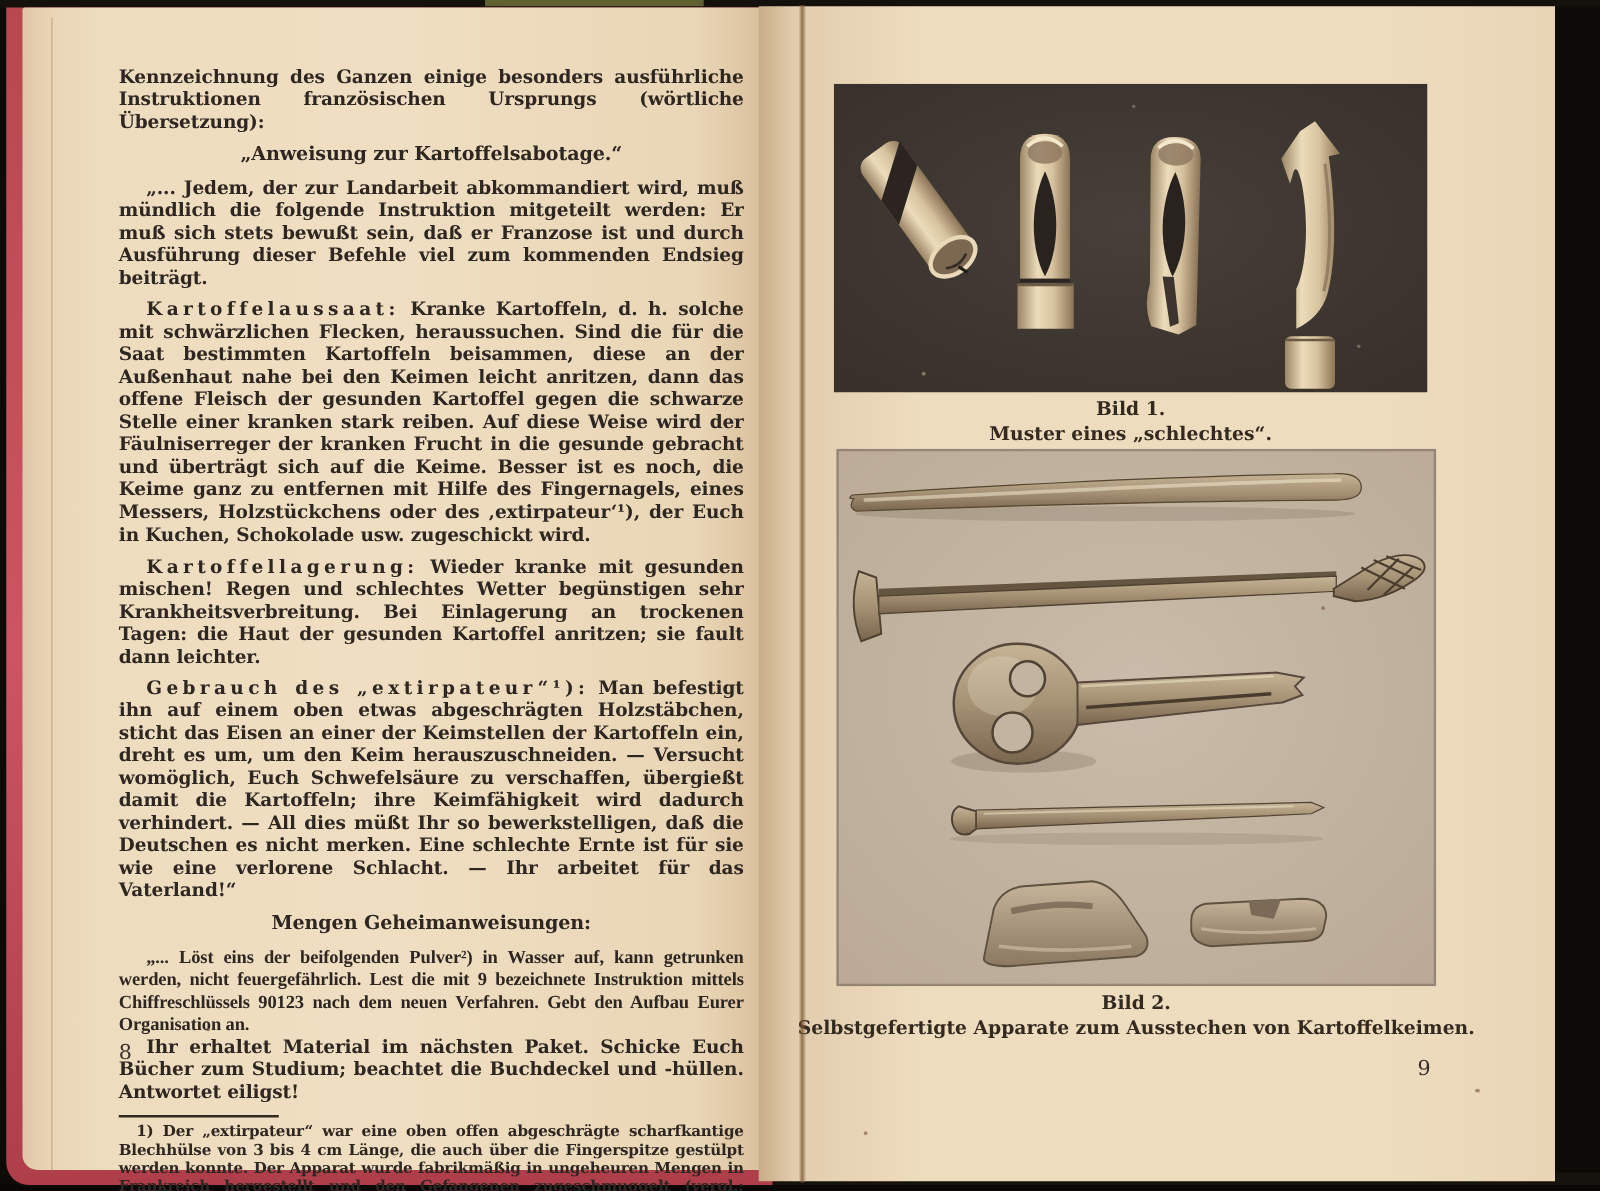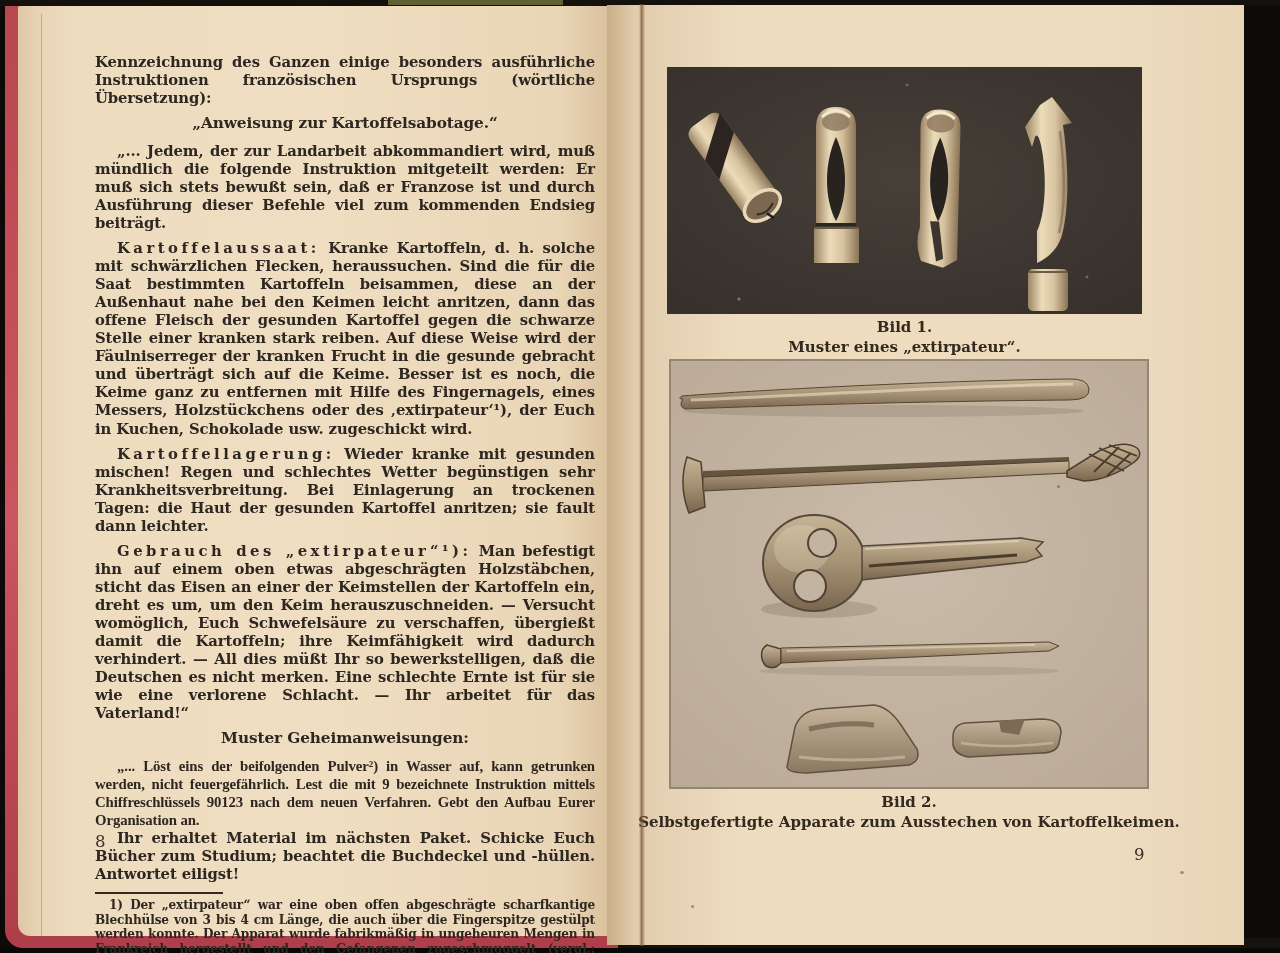--- a/index.html
+++ b/index.html
@@ -66,21 +66,21 @@
 
   <div class="page-left">
     <div class="edge-line" style="left:23px;"></div>
     <div class="text-col">
       <p class="para">Kennzeichnung des Ganzen einige besonders ausführliche Instruktionen französischen Ursprungs (wörtliche Übersetzung):</p>
       <p class="center-head">„Anweisung zur Kartoffelsabotage.“</p>
       <p class="para ind">„... Jedem, der zur Landarbeit abkommandiert wird, muß mündlich die folgende Instruktion mitgeteilt werden: Er muß sich stets bewußt sein, daß er Franzose ist und durch Ausführung dieser Befehle viel zum kommenden Endsieg beiträgt.</p>
       <p class="para ind"><span class="lead">Kartoffelaussaat:</span> <span>Kranke Kartoffeln, d. h. solche mit schwärzlichen Flecken, heraussuchen. Sind die für die Saat bestimmten Kartoffeln beisammen, diese an der Außenhaut nahe bei den Keimen leicht anritzen, dann das offene Fleisch der gesunden Kartoffel gegen die schwarze Stelle einer kranken stark reiben. Auf diese Weise wird der Fäulniserreger der kranken Frucht in die gesunde gebracht und überträgt sich auf die Keime. Besser ist es noch, die Keime ganz zu entfernen mit Hilfe des Fingernagels, eines Messers, Holzstückchens oder des ‚extirpateur‘¹), der Euch in Kuchen, Schokolade usw. zugeschickt wird.</span></p>
       <p class="para ind"><span class="lead">Kartoffellagerung:</span> <span>Wieder kranke mit gesunden mischen! Regen und schlechtes Wetter begünstigen sehr Krankheitsverbreitung. Bei Einlagerung an trockenen Tagen: die Haut der gesunden Kartoffel anritzen; sie fault dann leichter.</span></p>
       <p class="para ind"><span class="lead">Gebrauch des „extirpateur“¹):</span> <span>Man befestigt ihn auf einem oben etwas abgeschrägten Holzstäbchen, sticht das Eisen an einer der Keimstellen der Kartoffeln ein, dreht es um, um den Keim herauszuschneiden. — Versucht womöglich, Euch Schwefelsäure zu verschaffen, übergießt damit die Kartoffeln; ihre Keimfähigkeit wird dadurch verhindert. — All dies müßt Ihr so bewerkstelligen, daß die Deutschen es nicht merken. Eine schlechte Ernte ist für sie wie eine verlorene Schlacht. — Ihr arbeitet für das Vaterland!“</span></p>
-      <p class="center-head">Muster Geheimanweisungen:</p>
+      <p class="center-head">Mengen Geheimanweisungen:</p>
       <p class="para ind" style="margin-bottom:0;font-family:Liberation Serif, serif;">„... Löst eins der beifolgenden Pulver²) in Wasser auf, kann getrunken werden, nicht feuergefährlich. Lest die mit 9 bezeichnete Instruktion mittels Chiffreschlüssels 90123 nach dem neuen Verfahren. Gebt den Aufbau Eurer Organisation an.</p>
       <p class="para ind" style="margin-bottom:0;">Ihr erhaltet Material im nächsten Paket. Schicke Euch Bücher zum Studium; beachtet die Buchdeckel und -hüllen. Antwortet eiligst!</p>
       <hr class="fn-rule">
       <div class="footnotes">
         <p class="ind">1) Der „extirpateur“ war eine oben offen abgeschrägte scharfkantige Blechhülse von 3 bis 4 cm Länge, die auch über die Fingerspitze gestülpt werden konnte. Der Apparat wurde fabrikmäßig in ungeheuren Mengen in Frankreich hergestellt und den Gefangenen zugeschmuggelt (vergl.: Bilder 1 und 2).</p>
 
       </div>
     </div>
     <div class="pagenum pagenum-left">8</div>
     <div class="speck" style="left:187px;top:112px;width:3px;height:3px;"></div>
@@ -152,21 +152,21 @@
         <g transform="translate(355,30)">
           <path d="M30,0 L50,26 L41,28 C46,62 48,108 40,138 C36,152 26,161 15,166 L15,134 C24,116 25,76 19,48 C17,40 15,36 13,40 L10,50 L3,30 L18,8 Z" fill="url(#met)"></path>
           <path d="M38,34 C42,66 44,108 37,136" stroke="#8a755a" stroke-width="2.5" fill="none" opacity=".8"></path>
           <rect x="6" y="172" width="40" height="42" rx="5" fill="url(#met)"></rect>
           <path d="M7,175 L45,175" stroke="#6b5a44" stroke-width="2"></path>
         </g>
       </svg>
     </figure>
     <figcaption class="figcap1">
       <div class="cap-t">Bild 1.</div>
-      <div>Muster eines „extirpateur“.</div>
+      <div>Muster eines „schlechtes“.</div>
     </figcaption>
 
     <figure class="fig2">
       <svg width="480" height="430" viewBox="0 0 480 430">
         <rect width="480" height="430" fill="url(#bg2)"></rect>
         <rect x="1" y="1" width="478" height="428" fill="none" stroke="rgba(60,48,35,.3)" stroke-width="2"></rect>
 
         <g>
           <ellipse cx="215" cy="52" rx="200" ry="6" fill="rgba(75,60,45,.15)"></ellipse>
           <path d="M14,40 Q8,40 13,37 C90,31 260,22 398,20 Q419,19 420,30 Q421,41 400,41 C280,42 120,46 16,50 Q9,47 14,40 Z" fill="url(#gm)" stroke="#55462f" stroke-width="1"></path>

